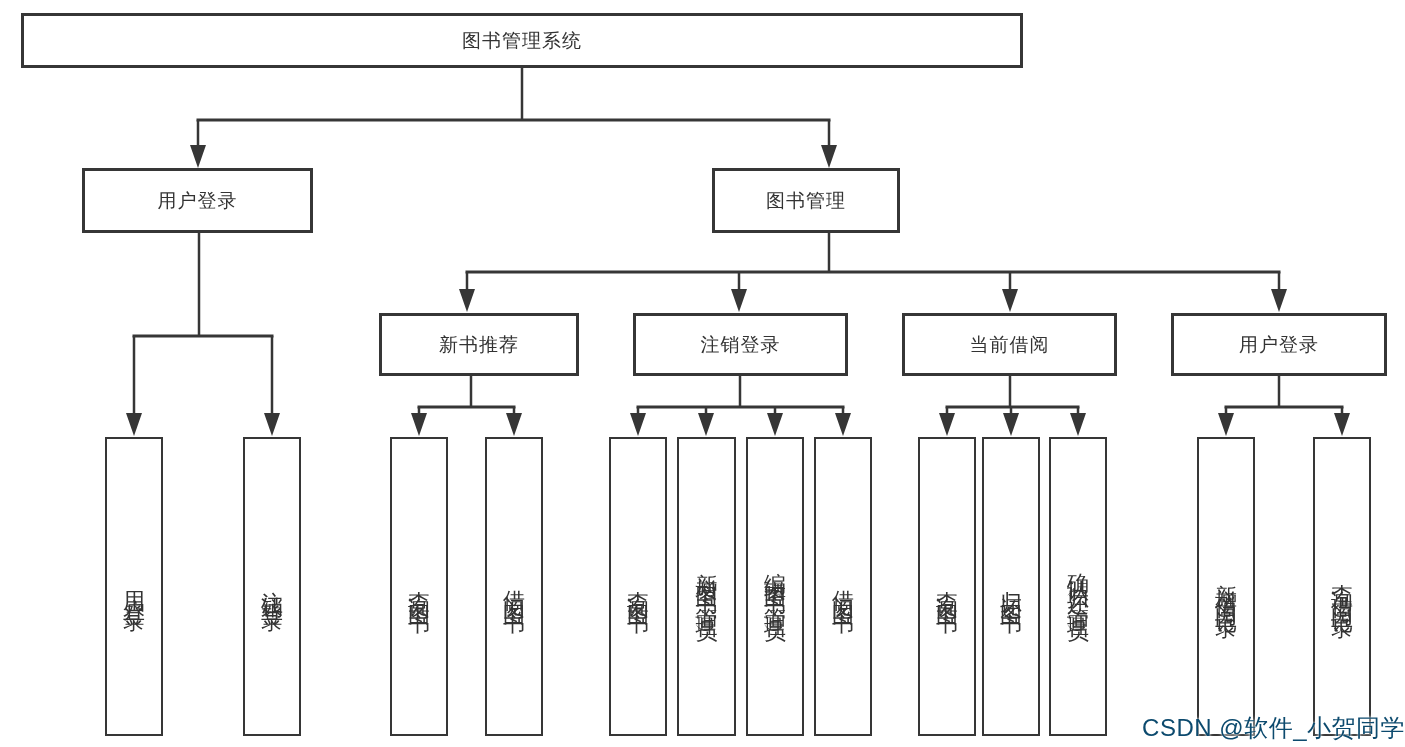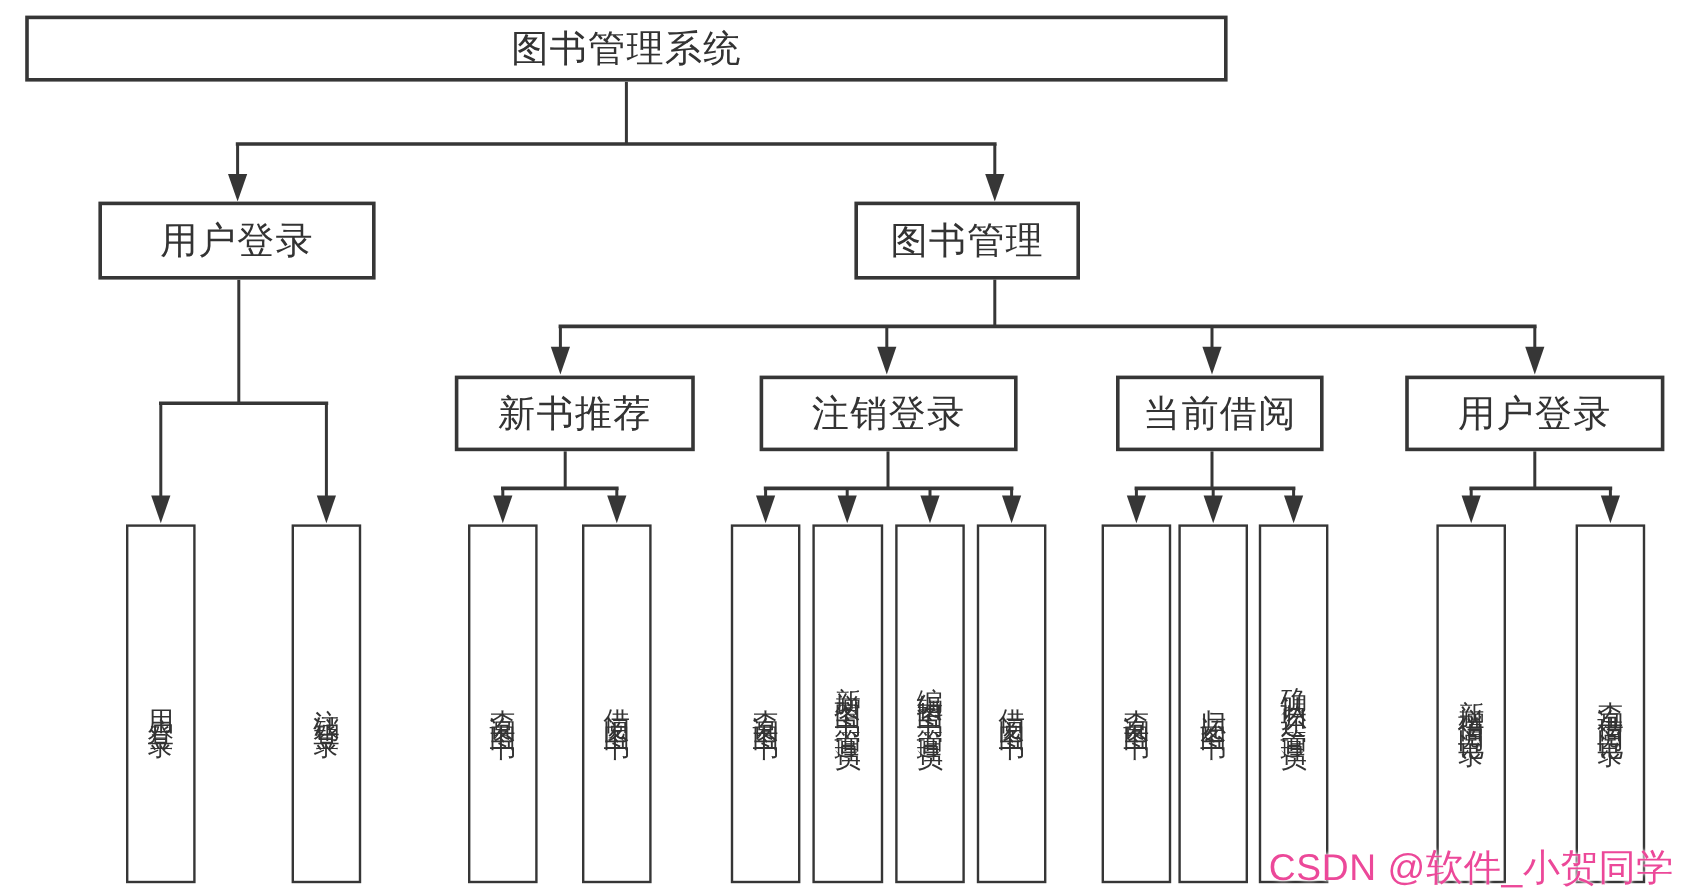--- a/index.html
+++ b/index.html
@@ -5,32 +5,32 @@
   html,body{margin:0;padding:0;}
   body{
     width:1405px;height:747px;background:#ffffff;position:relative;
     font-family:"Liberation Sans",sans-serif;color:#333333;overflow:hidden;
   }
   .stage{position:absolute;inset:0;}
   svg.wires{position:absolute;left:0;top:0;width:1405px;height:747px;}
   .node{
     position:absolute;background:#ffffff;border:3px solid #363636;
     box-sizing:border-box;display:flex;align-items:center;justify-content:center;
-    font-size:31px;color:#333333;letter-spacing:1px;white-space:nowrap;
+    font-size:19px;color:#333333;letter-spacing:1px;white-space:nowrap;
   }
   .node.v{
     writing-mode:vertical-rl;
     border-width:2.5px;
     font-size:22px;
     letter-spacing:7px;
   }
   .node .lbl{display:block;}
   .watermark{
-    position:absolute;right:10px;bottom:3px;
-    font-size:31px;color:#ec4899;letter-spacing:0.5px;
+    position:absolute;right:0;bottom:3px;
+    font-size:24px;color:#0c4a6e;letter-spacing:0.5px;
     text-shadow:0 0 4px #ffffff,0 0 2px #ffffff;
     z-index:5;
   }
 </style>
 </head>
 <body>
 
 <div class="stage">
 
   <svg class="wires" viewBox="0 0 1405 747">
@@ -121,21 +121,21 @@
   <div class="node" style="left:712px;top:168px;width:188px;height:65px;">
     <span class="lbl">图书管理</span>
   </div>
 
   <div class="node" style="left:379px;top:313px;width:200px;height:63px;">
     <span class="lbl">新书推荐</span>
   </div>
   <div class="node" style="left:633px;top:313px;width:215px;height:63px;">
     <span class="lbl">注销登录</span>
   </div>
-  <div class="node" style="left:930px;top:313px;width:173px;height:63px;">
+  <div class="node" style="left:902px;top:313px;width:215px;height:63px;">
     <span class="lbl">当前借阅</span>
   </div>
   <div class="node" style="left:1171px;top:313px;width:216px;height:63px;">
     <span class="lbl">用户登录</span>
   </div>
 
   <div class="node v" style="left:105px;top:437px;width:58px;height:299px;">
     <span class="lbl">用户登录</span>
   </div>
   <div class="node v" style="left:243px;top:437px;width:58px;height:299px;">

